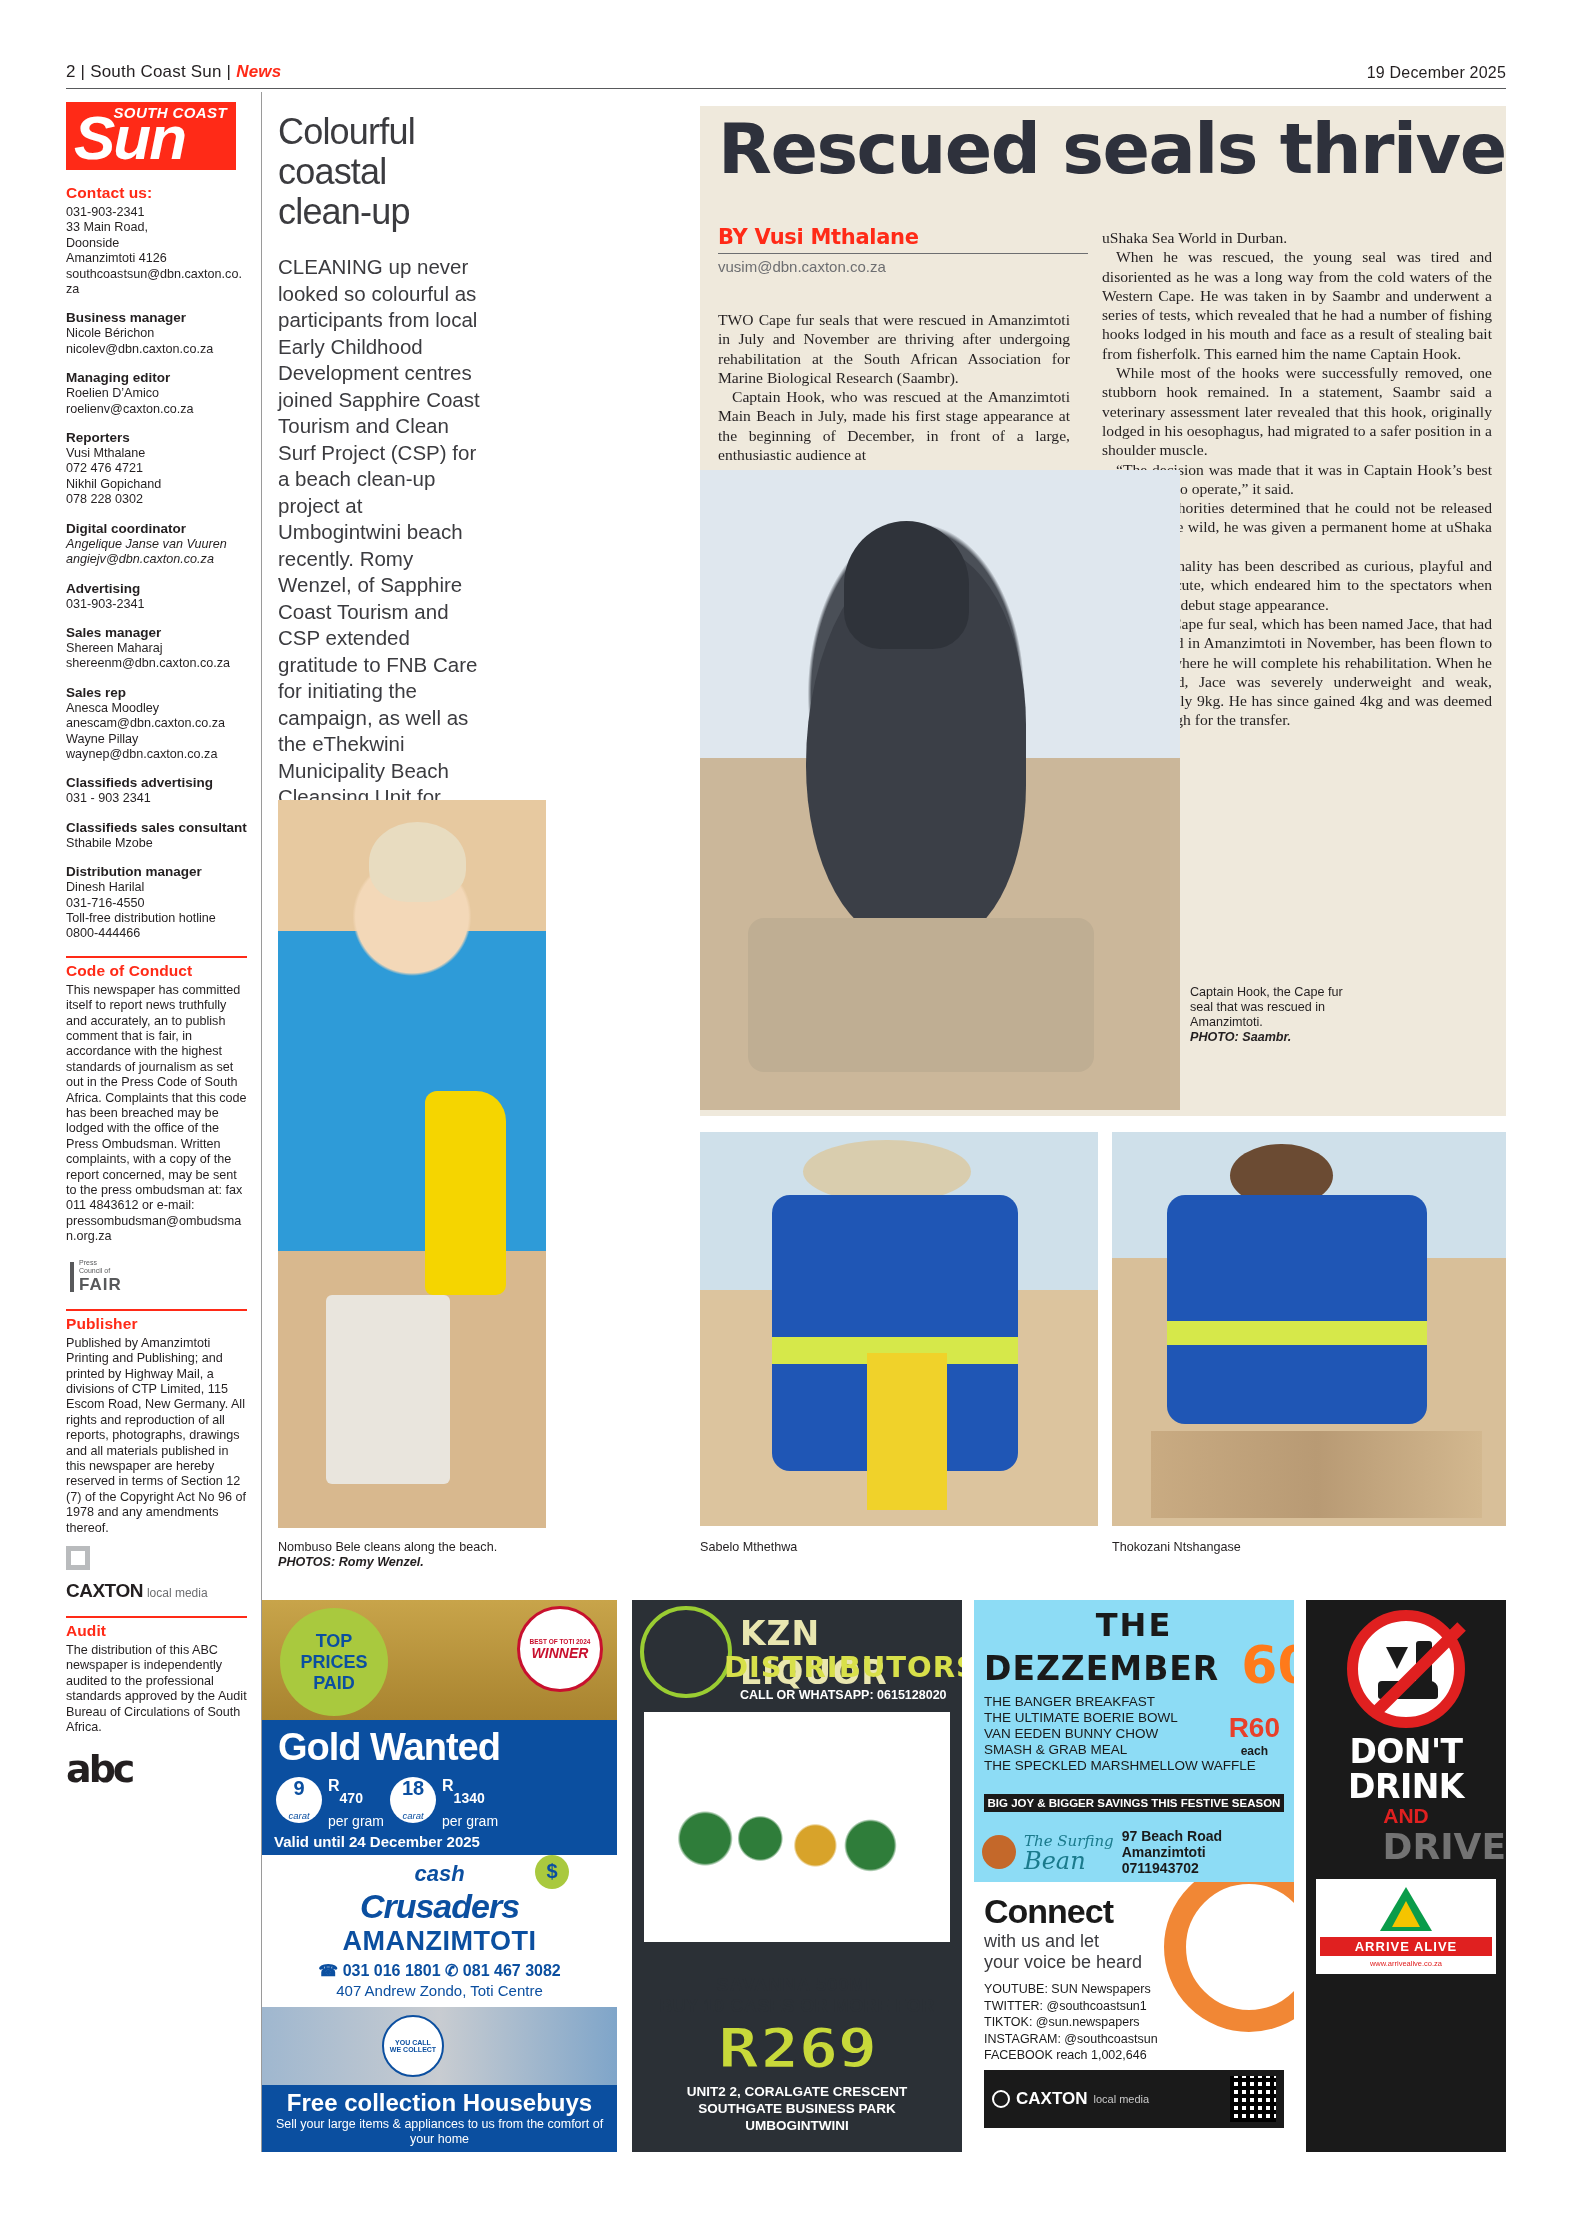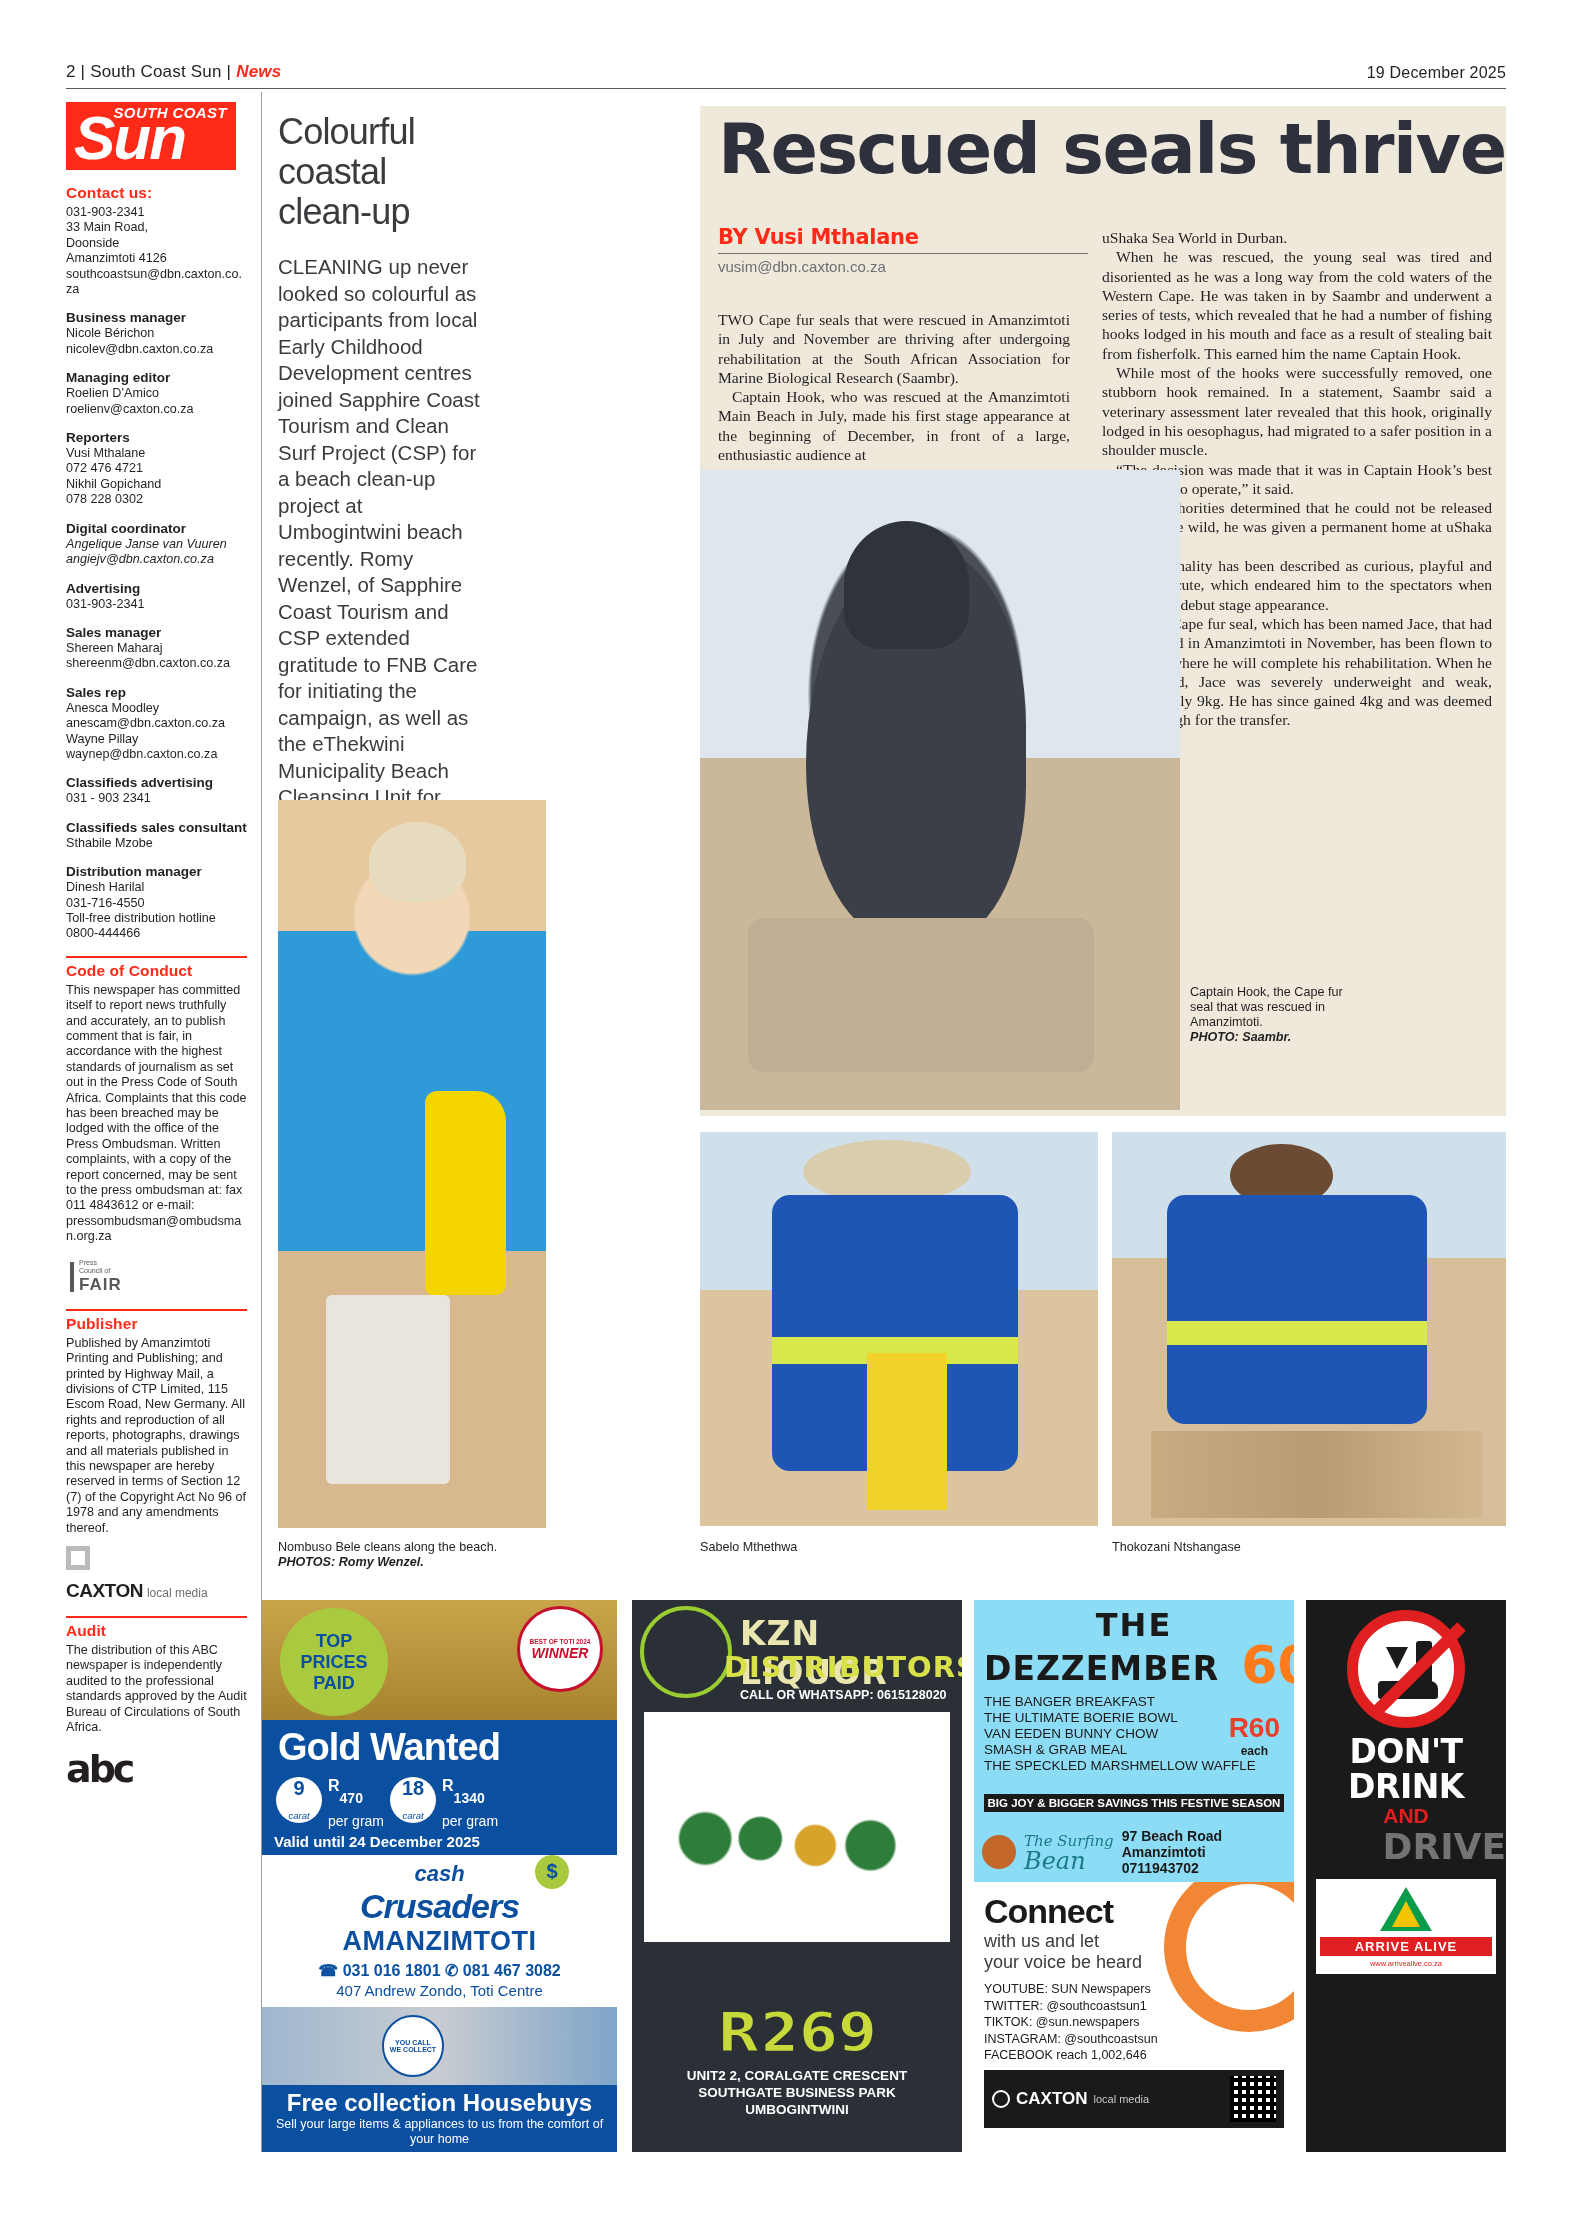--- a/index.html
+++ b/index.html
@@ -459,21 +459,21 @@
         <div class="kzn-t2">DISTRIBUTORS</div>
         <div class="kzn-t3">CALL OR WHATSAPP: 0615128020</div>
       </div>
       <div class="kzn-prod" style="background:
              radial-gradient(circle at 20% 55%, #2f7d3a 0 9%, transparent 10%),
              radial-gradient(circle at 38% 55%, #2f7d3a 0 9%, transparent 10%),
              radial-gradient(circle at 56% 58%, #d8a32a 0 9%, transparent 10%),
              radial-gradient(circle at 74% 58%, #2f7d3a 0 9%, transparent 10%),
              #ffffff;">
       </div>
-      <div style="padding-top:8px">
+      <div style="padding-top:24px">
         <div class="kzn-b1">SAVANNA 500ML</div>
         <div class="kzn-b2">BUY 10 CASES OR MORE FOR</div>
         <div class="kzn-r">R269</div>
         <div class="kzn-addr" style="white-space:pre-line">UNIT2 2, CORALGATE CRESCENT
 SOUTHGATE BUSINESS PARK
 UMBOGINTWINI</div>
       </div>
     </div>
 
     <div class="ad ad-dez">

